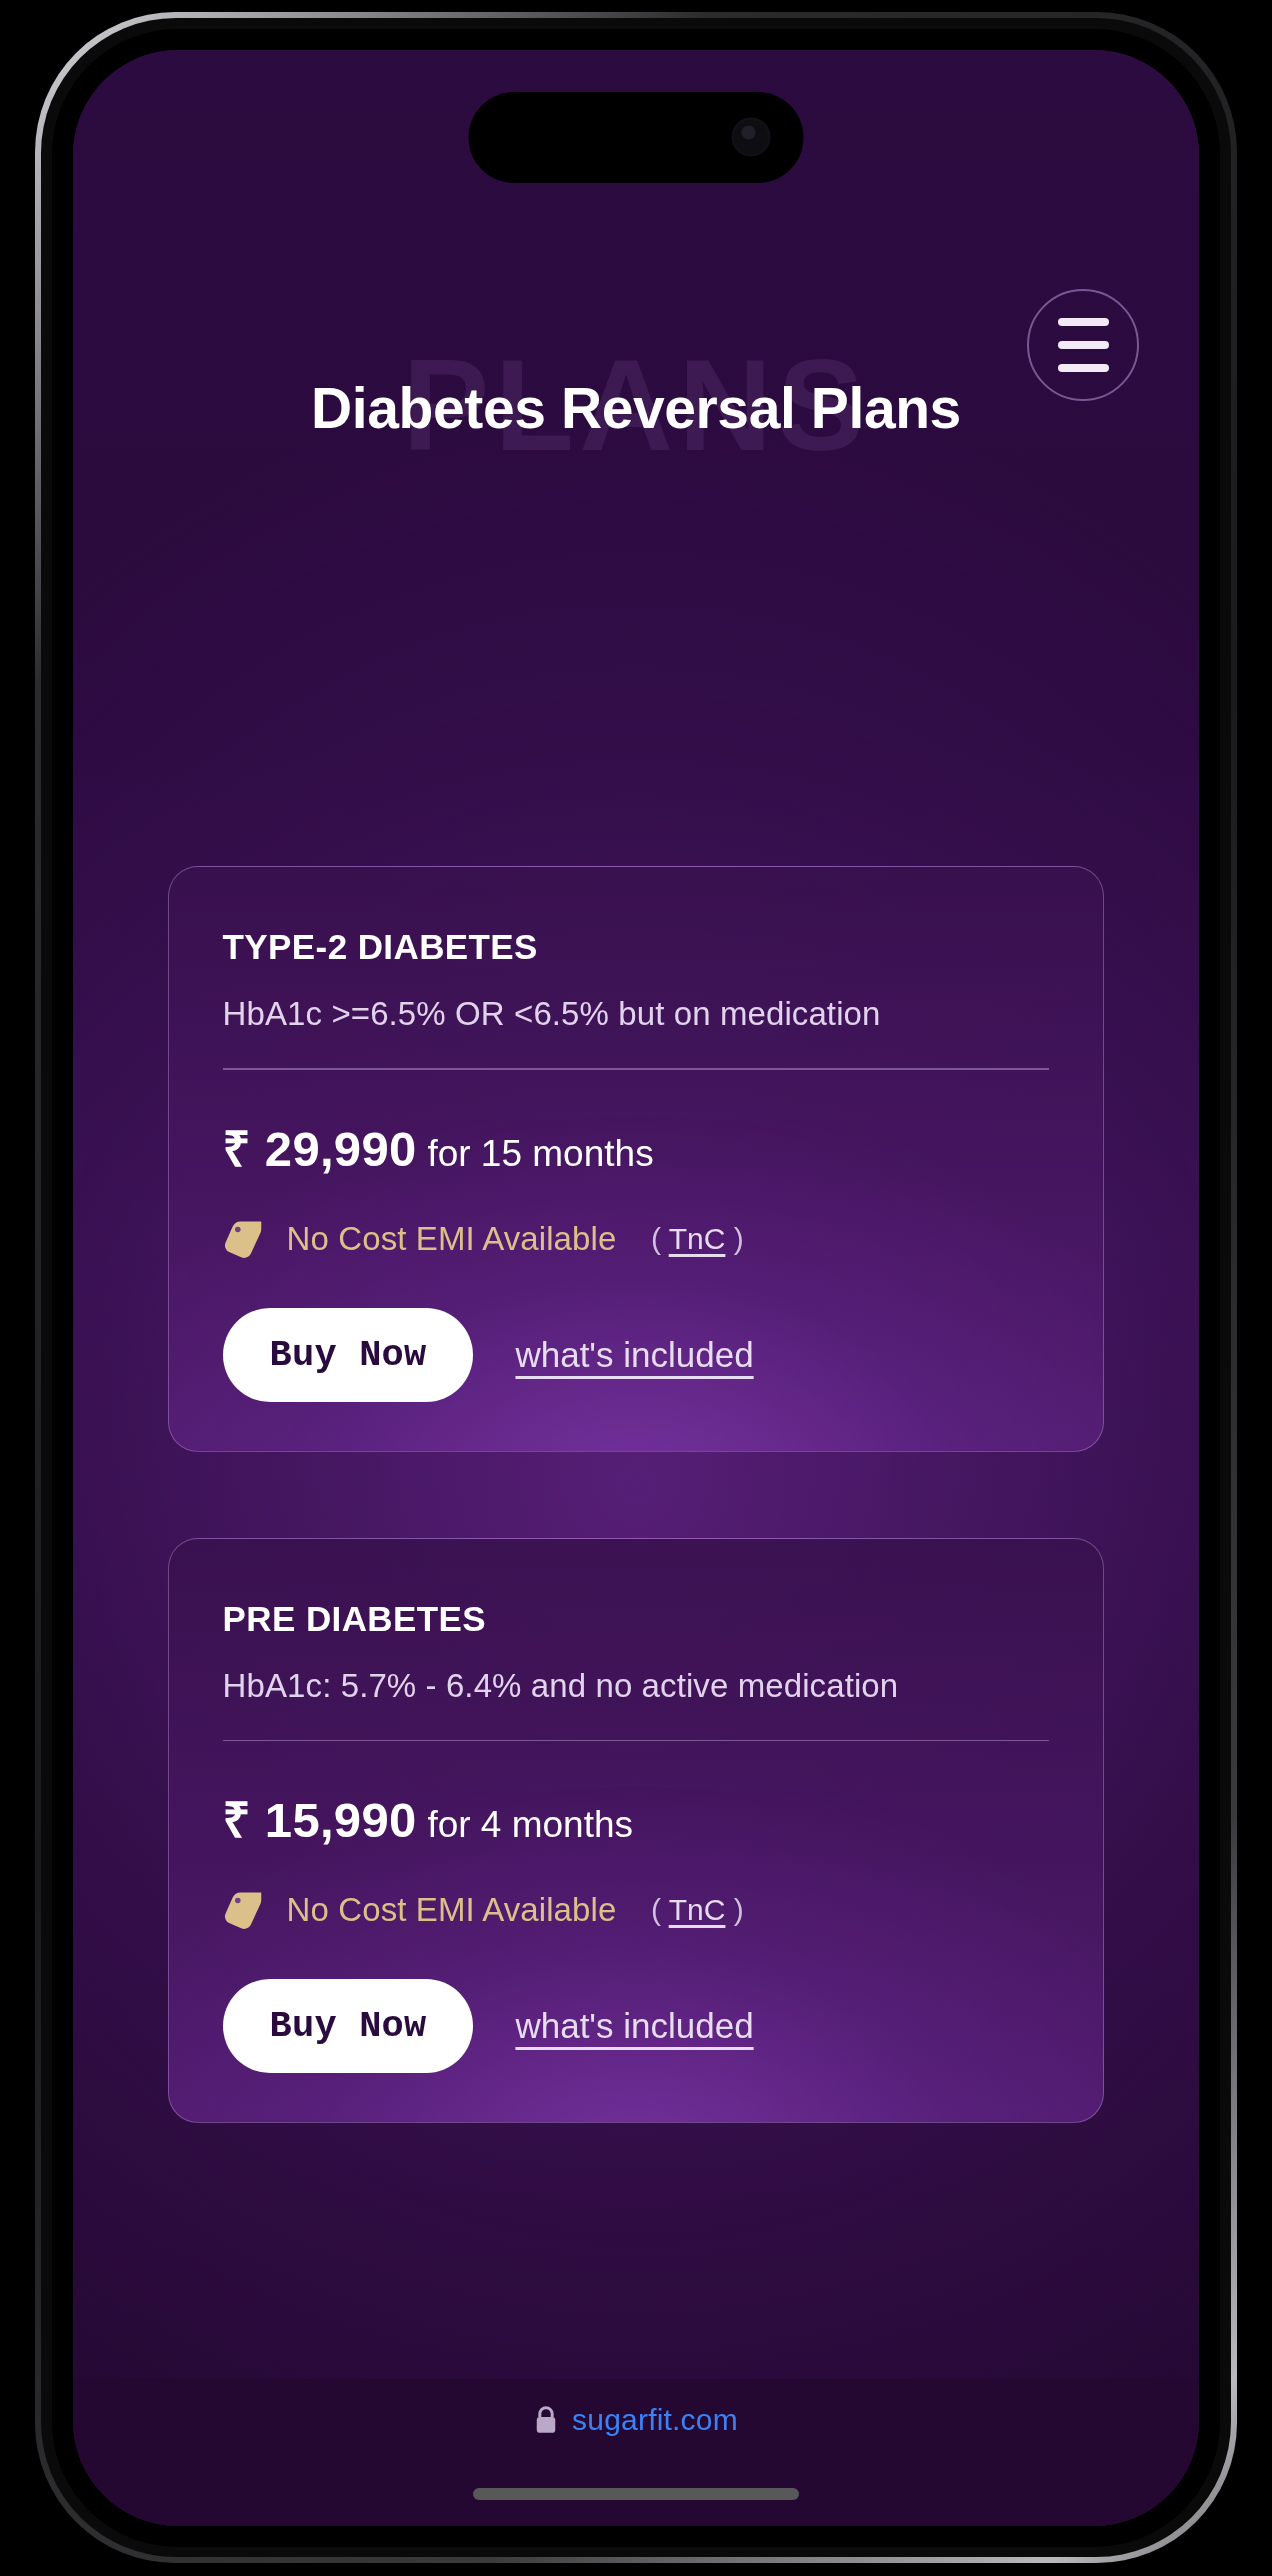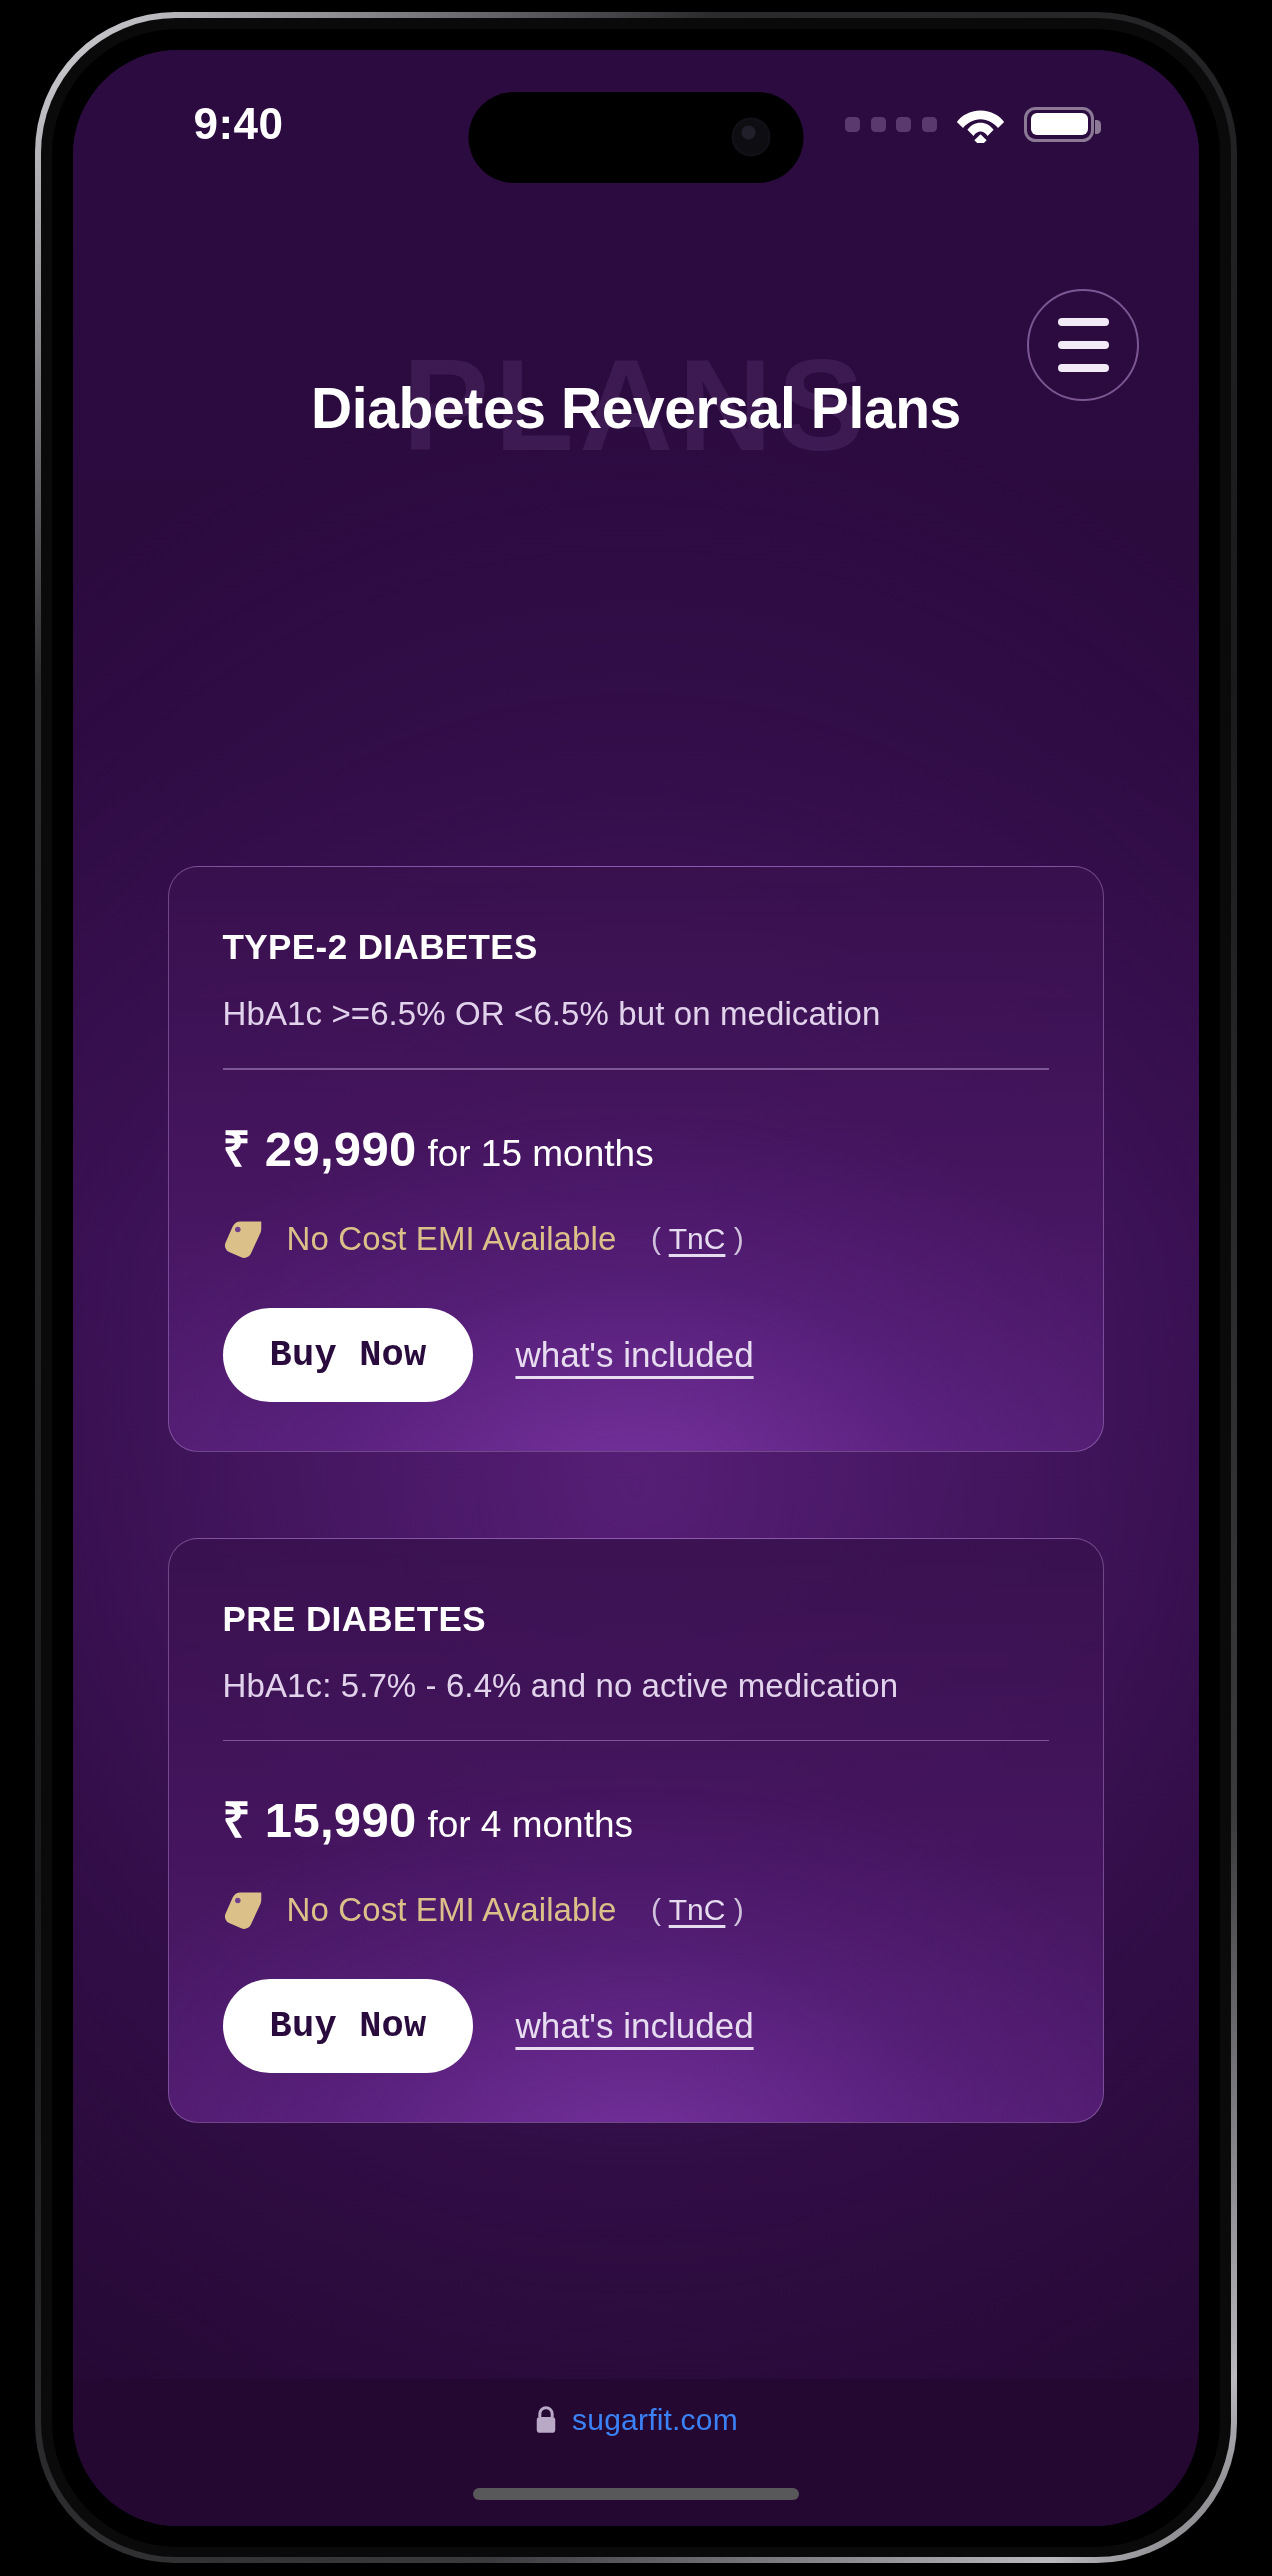--- a/index.html
+++ b/index.html
@@ -375,39 +375,20 @@
     <div class="btn-side btn-volup"></div>
     <div class="btn-side btn-voldn"></div>
     <div class="btn-side btn-power"></div>
 
     <div class="phone-mid">
       <div class="phone-bezel">
         <div class="screen">
 
           <div class="page"></div>
 
-          <div class="statusbar">
-            <div class="sb-time">9:40</div>
-            <div class="sb-right">
-              <div class="sig-dots">
-                <i></i>
-                  <i></i>
-                  <i></i>
-                  <i></i>
-              </div>
-              <svg class="wifi" viewBox="0 0 56 42">
-                <path d="M28 5 C16 5 6 11 1 18 l7 7 C13 19 20 15 28 15 c8 0 15 4 20 10 l7-7 C50 11 40 5 28 5 Z" fill="#ffffff"></path>
-                <path d="M28 19 c-6 0-11 3-15 8 l7 7 c2-3 5-5 8-5 3 0 6 2 8 5 l7-7 c-4-5-9-8-15-8 Z" fill="#ffffff"></path>
-                <path d="M28 32 l-7 7 7 7 7-7 Z" fill="#ffffff"></path>
-              </svg>
-              <div class="batt">
-                  <i></i>
-                </div>
-            </div>
-          </div>
 
           <div class="island">
             <div class="island-cam"></div>
           </div>
 
           <div class="menu-btn">
             <span></span>
               <span></span>
               <span></span>
           </div>

